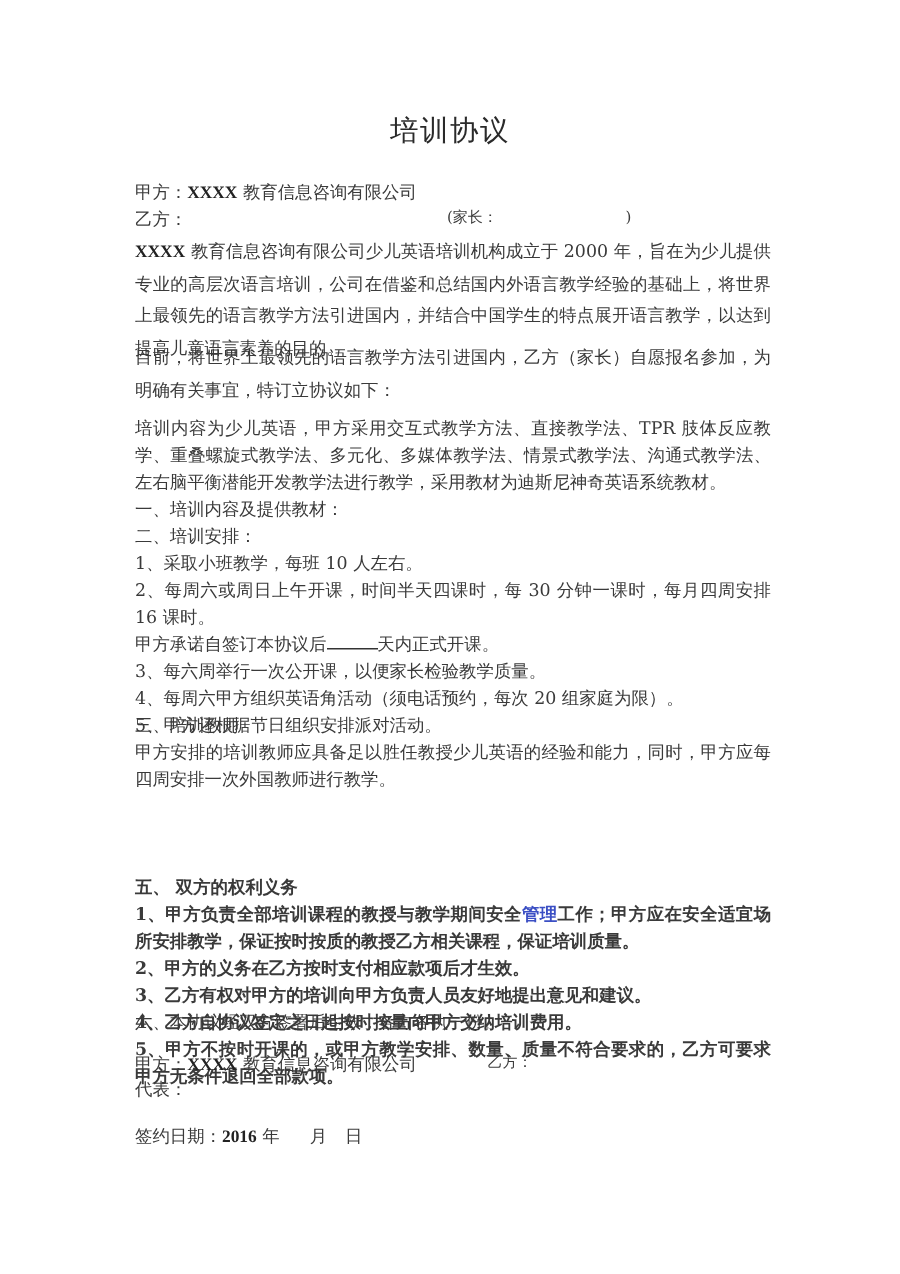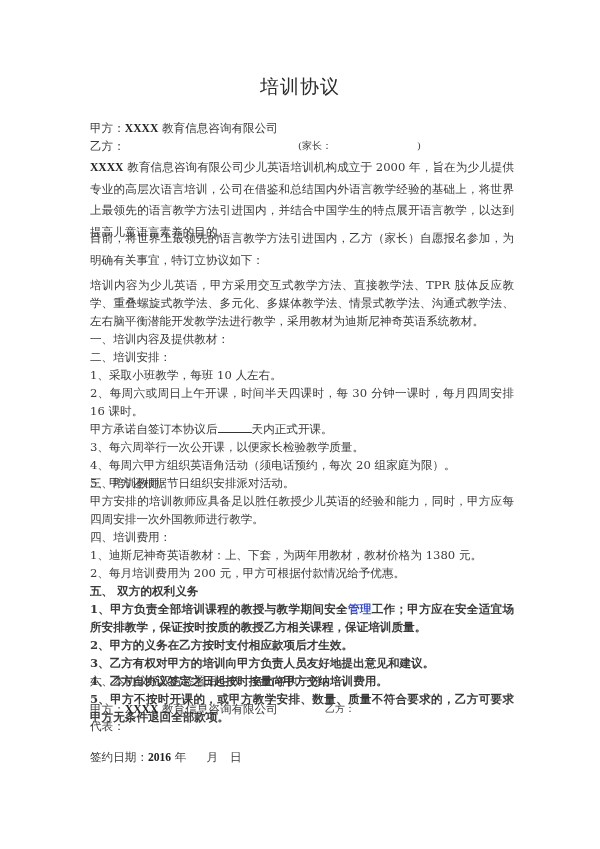--- a/index.html
+++ b/index.html
@@ -52,25 +52,20 @@
     <div>3、每六周举行一次公开课，以便家长检验教学质量。</div>
     <div>4、每周六甲方组织英语角活动（须电话预约，每次 20 组家庭为限）。</div>
     <div>5、甲方还根据节日组织安排派对活动。</div>
   </div>
 
   <div class="para lh18" style="top:474px;">
     <div>三、培训教师</div>
     <div>甲方安排的培训教师应具备足以胜任教授少儿英语的经验和能力，同时，甲方应每四周安排一次外国教师进行教学。</div>
   </div>
 
-  <div class="para lh18" style="top:528px;">
-    <div>四、培训费用：</div>
-    <div>1、迪斯尼神奇英语教材：上、下套，为两年用教材，教材价格为 1380 元。</div>
-    <div>2、每月培训费用为 200 元，甲方可根据付款情况给予优惠。</div>
-  </div>
 
   <div class="para lh18" style="top:582px;font-weight:bold;">
     <div>五、 双方的权利义务</div>
     <div><span>1、甲方负责全部培训课程的教授与教学期间安全</span><a class="link">管理</a><span>工作；甲方应在安全适宜场所安排教学，保证按时按质的教授乙方相关课程，保证培训质量。</span></div>
     <div>2、甲方的义务在乙方按时支付相应款项后才生效。</div>
     <div>3、乙方有权对甲方的培训向甲方负责人员友好地提出意见和建议。</div>
     <div>4、乙方自协议签定之日起按时按量向甲方交纳培训费用。</div>
     <div>5、甲方不按时开课的，或甲方教学安排、数量、质量不符合要求的，乙方可要求甲方无条件退回全部款项。</div>
   </div>
 

